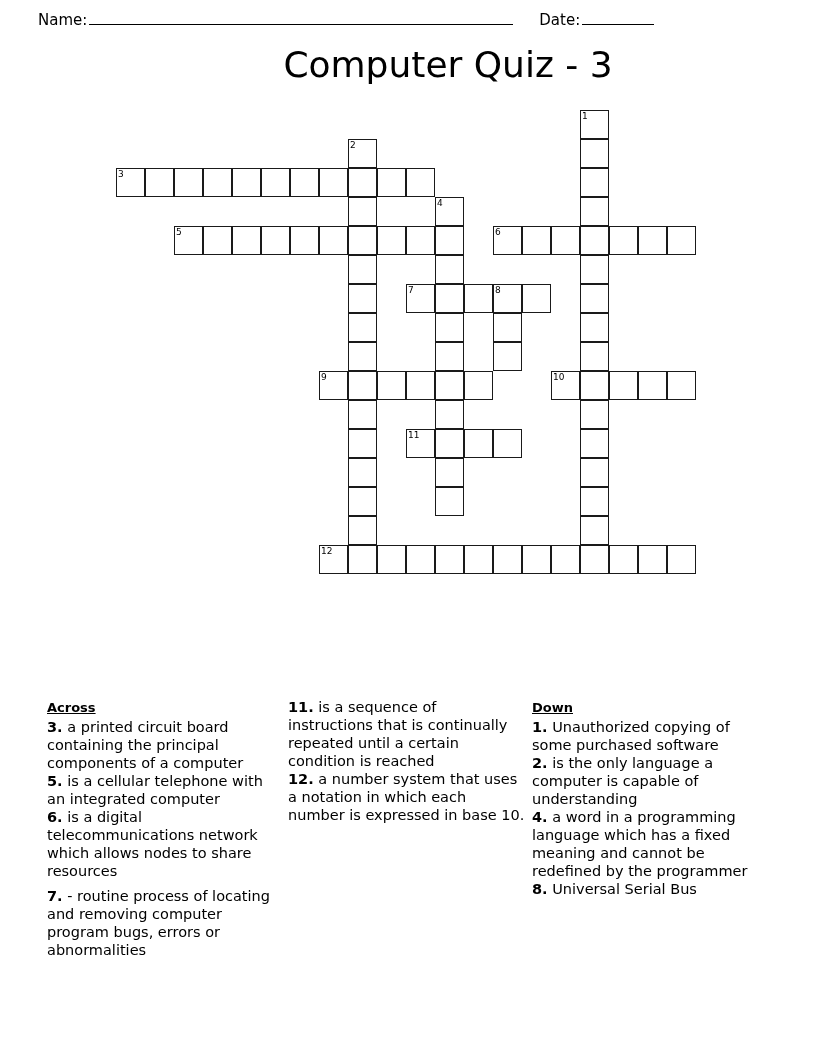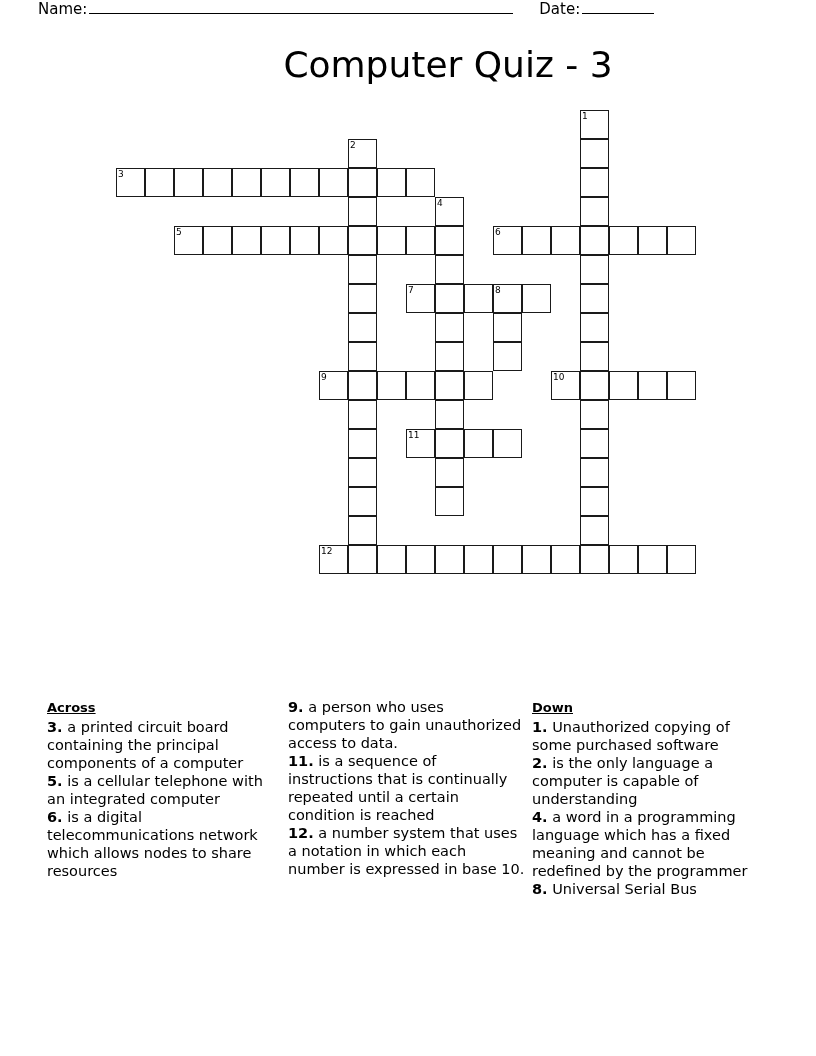--- a/index.html
+++ b/index.html
@@ -20,21 +20,21 @@
   
   .name-date-row {
     position: absolute;
     left: 0;
     top: 0;
     width: 720px;
     height: 26px;
     display: flex;
     align-items: baseline;
     font-size: 15px;
-    padding-top: 0;
+    padding-top: 11px;
     box-sizing: border-box;
   }
   .nd-label {
     white-space: nowrap;
     font-size: 15px;
   }
   .nd-rule {
     border-bottom: 1px solid #000;
     height: 13px;
     margin-left: 2px;
@@ -245,26 +245,26 @@
     <div class="clue-item">
       <span class="clue-num">3.</span><span> a printed circuit board containing the principal components of a computer</span>
     </div>
     <div class="clue-item">
       <span class="clue-num">5.</span><span> is a cellular telephone with an integrated computer</span>
     </div>
     <div class="clue-item">
       <span class="clue-num">6.</span><span> is a digital telecommunications network which allows nodes to share resources</span>
     </div>
     <div class="clue-spacer"></div>
+    <div class="clue-item">
+      <span class="clue-num">7.</span><span> - routine process of locating and removing computer program bugs, errors or abnormalities</span>
+    </div>
   </div>
 
   <div class="clue-col clue-col-2">
-    <div class="clue-item">
-      <span class="clue-num">9.</span><span> a person who uses computers to gain unauthorized access to data.</span>
-    </div>
     <div class="clue-item">
       <span class="clue-num">11.</span><span> is a sequence of instructions that is continually repeated until a certain condition is reached</span>
     </div>
     <div class="clue-item">
       <span class="clue-num">12.</span><span> a number system that uses a notation in which each number is expressed in base 10.</span>
     </div>
   </div>
 
   <div class="clue-col clue-col-3">
     <div class="clue-heading">Down</div>

